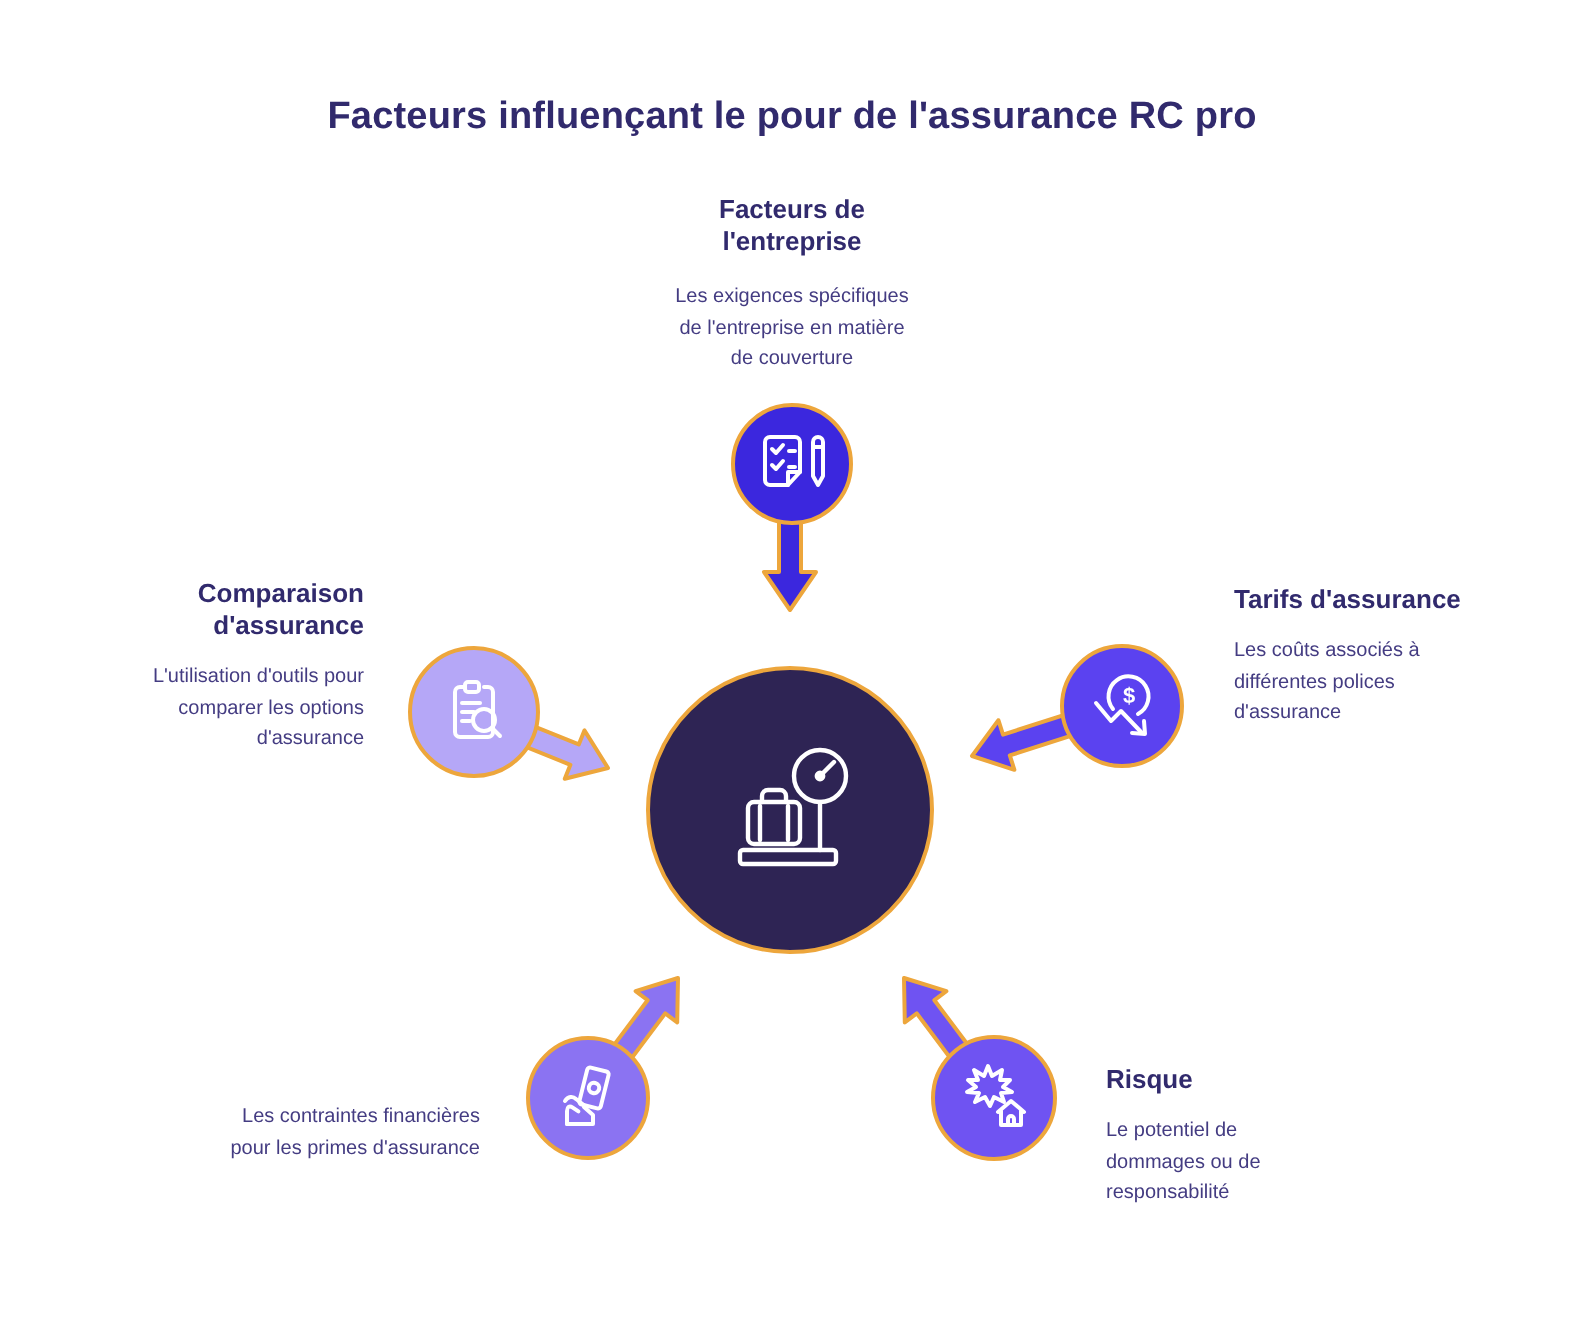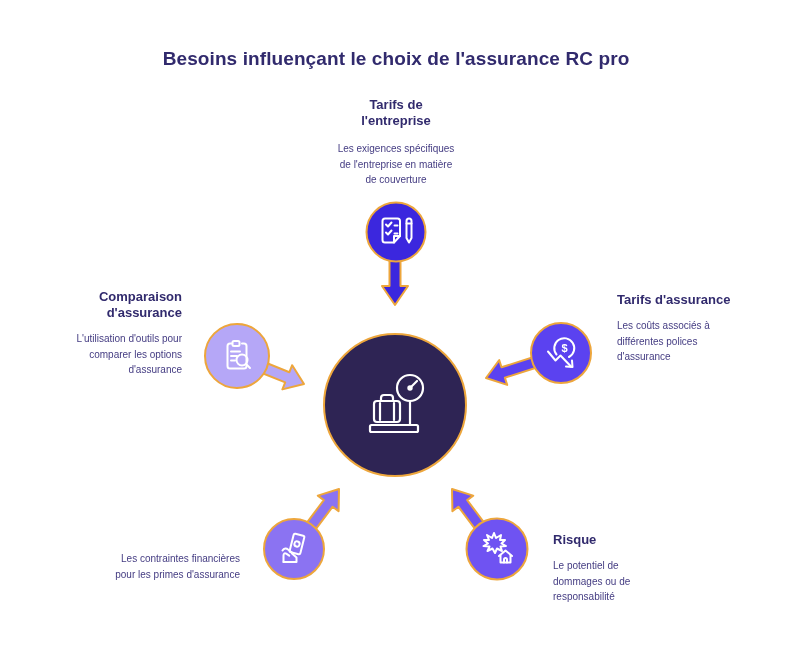--- a/index.html
+++ b/index.html
@@ -24,21 +24,21 @@
   .block-comparaison{left:57px;top:289px;width:125px;}
   .block-tarifs{left:617px;top:292px;width:135px;}
   .block-budget{left:100px;top:541px;width:140px;}
   .block-risque{left:553px;top:532px;width:115px;}
 </style>
 </head>
 <body>
 
 <div class="stage">
 
-  <h1 class="page-title">Besoins influençant le choix de l'assurance RC pro</h1>
+  <h1 class="page-title">Facteurs influençant le pour de l'assurance RC pro</h1>
 
   <svg class="diagram-svg" width="792" height="659" viewBox="0 0 792 659">
 
     <polygon class="arrow" points="400.5,240 400.5,286 408,286 395,305 382,286 389.5,286 389.5,240" fill="#3b27de" stroke="#eda63c"></polygon>
     <polygon class="arrow" points="234.9,362.1 285.2,382.4 282.4,389.4 304,384 292.2,365.2 289.4,372.2 239.1,351.9" fill="#b5a7f7" stroke="#eda63c"></polygon>
     <polygon class="arrow" points="559.3,348.8 501.5,367.3 499.2,360.1 486,378 507.2,384.9 504.9,377.7 562.7,359.2" fill="#5b42f0" stroke="#eda63c"></polygon>
     <polygon class="arrow" points="298.4,552.3 332.6,506.7 338.6,511.2 339,489 317.8,495.6 323.8,500.1 289.6,545.7" fill="#8b73f2" stroke="#eda63c"></polygon>
     <polygon class="arrow" points="501.4,545.7 467.2,500.1 473.2,495.6 452,489 452.4,511.2 458.4,506.7 492.6,552.3" fill="#6f53f2" stroke="#eda63c"></polygon>
 
     <circle class="node-circle" cx="396" cy="232" r="29.5" fill="#3b27de" stroke="#eda63c"></circle>
@@ -100,21 +100,21 @@
 
     <g class="icon" transform="translate(477,529)" stroke="#ffffff">
       <polygon points="17,4 19,9 24,6 23,11 28,11 24.5,14.5 29,17 23.5,17.5 25,22 20,19.5 18,24 15.5,19.5 10.5,22 12.5,17.5 6.5,17 11,14.5 7,11 12,11 10,6 15,9"></polygon>
       <path d="M22,27 l6.5,-5.5 6.5,5.5"></path>
       <path d="M23.5,26.5 v7 h10 v-7"></path>
       <path d="M27,33.5 v-3 a1.5,1.5 0 0 1 3,0 v3"></path>
     </g>
   </svg>
 
   <div class="node-text block-besoins t-center">
-    <h3>Tarifs de l'entreprise</h3>
+    <h3>Facteurs de l'entreprise</h3>
     <p>Les exigences spécifiques de l'entreprise en matière de couverture</p>
   </div>
 
   <div class="node-text block-tarifs t-left">
     <h3>Tarifs d'assurance</h3>
     <p>Les coûts associés à différentes polices d'assurance</p>
   </div>
 
   <div class="node-text block-comparaison t-right">
     <h3>Comparaison d'assurance</h3>

